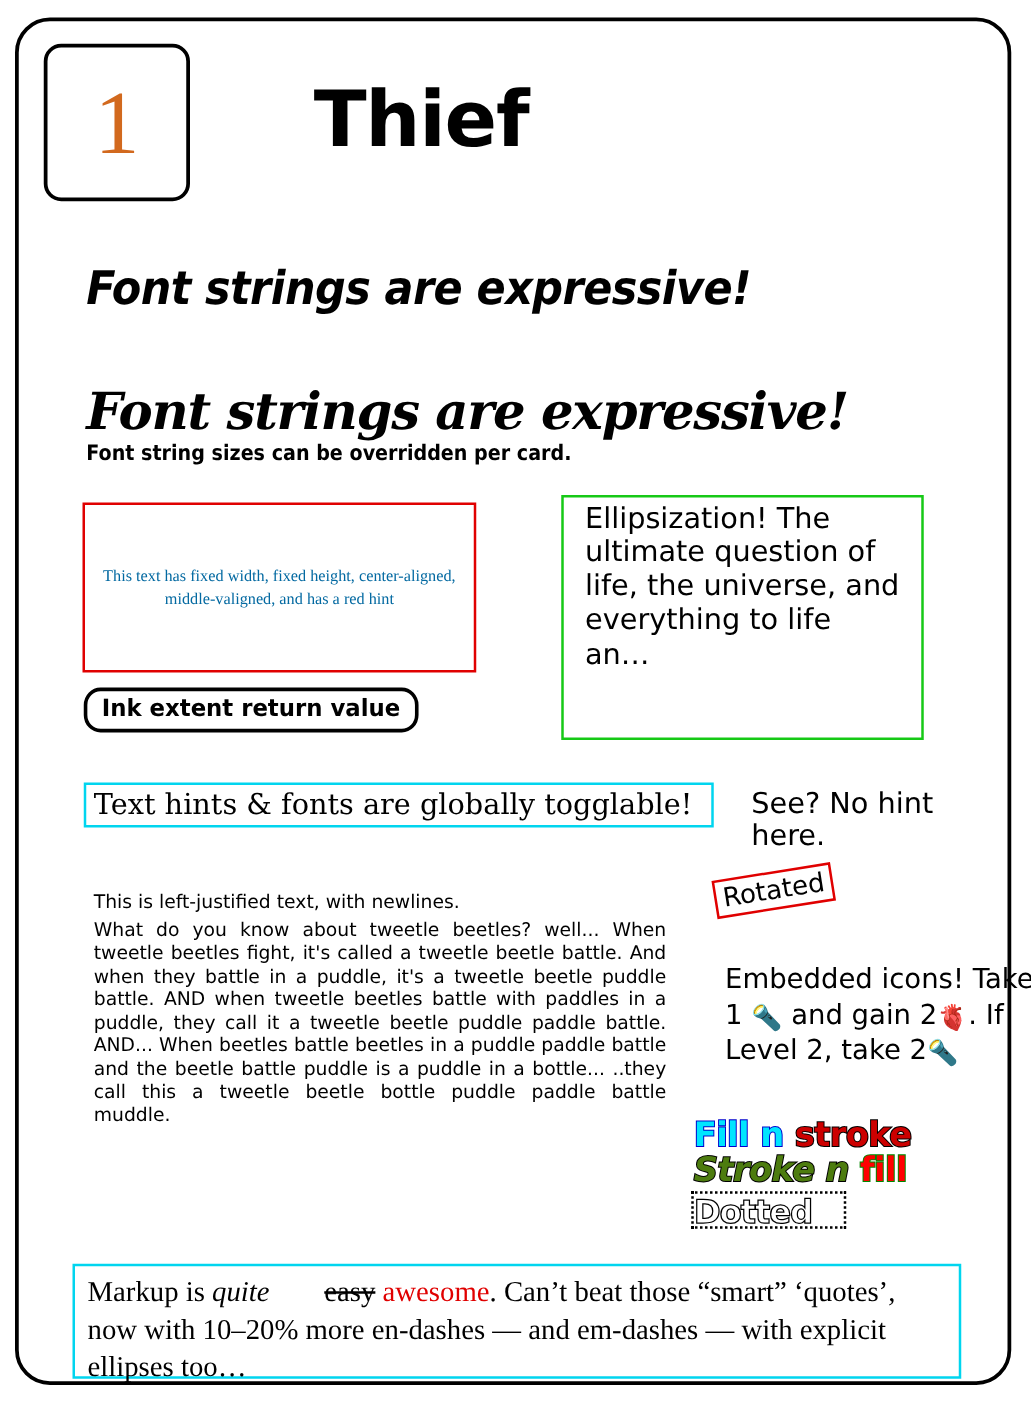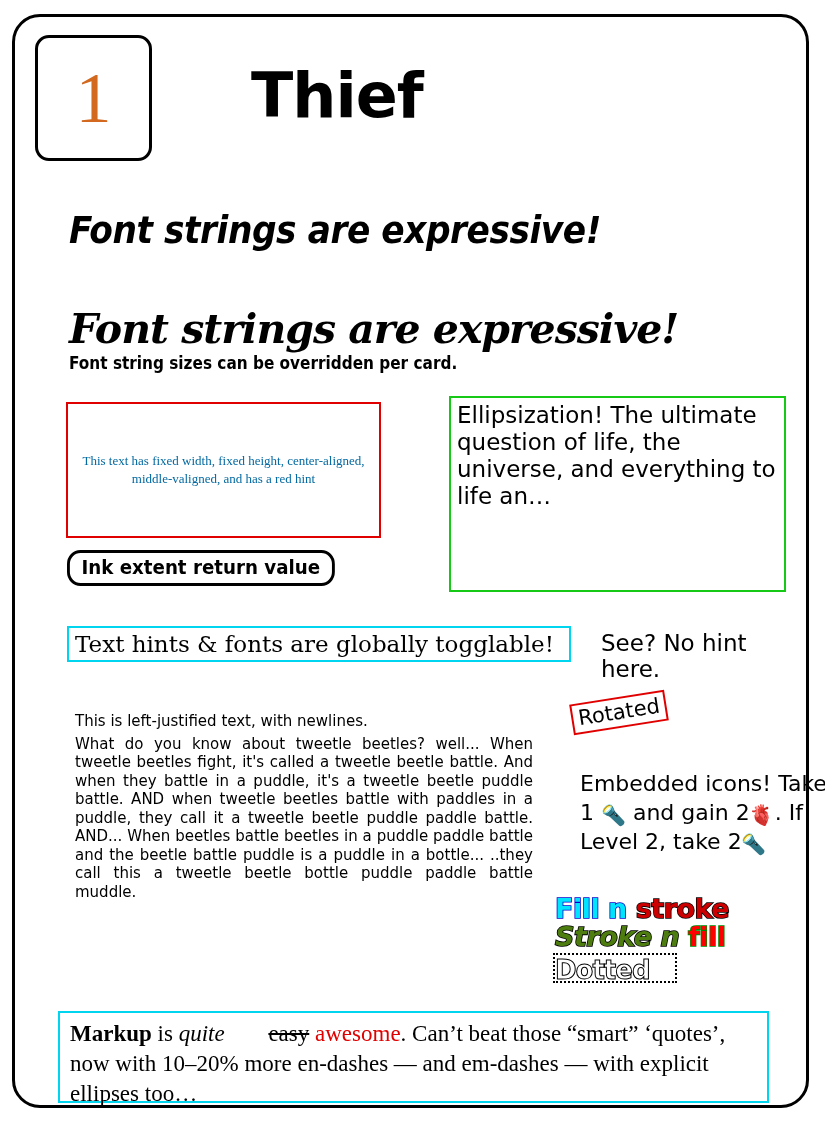--- a/index.html
+++ b/index.html
@@ -111,25 +111,25 @@
     font-family: "Liberation Serif", serif;
     font-size: 13px;
     line-height: 1.35;
     color: #0369a1;
   }
 
   .green-box {
     position: absolute;
     left: 434px;
     top: 379px;
-    width: 337px;
+    width: 290px;
     height: 196px;
     border: 2px solid #16c916;
     box-sizing: border-box;
-    padding: 4px 6px;
+    padding: 4px 17px;
     overflow: hidden;
   }
   .green-box-text {
     font-family: "DejaVu Sans", sans-serif;
     font-size: 23px;
     line-height: 1.18;
     color: #000;
   }
 
   .ink-extent {
@@ -279,21 +279,21 @@
     top: 994px;
     width: 711px;
     height: 92px;
     border: 2px solid #00d5ef;
     box-sizing: border-box;
     padding: 6px 10px;
     font-family: "Liberation Serif", serif;
     font-size: 23px;
     line-height: 1.3;
   }
-  .markup-box b { font-weight: bold; margin-top: 33px; }
+  .markup-box b { font-weight: normal; margin-top: 33px; }
   .markup-box i { font-style: italic; }
   .markup-box .strike { text-decoration: line-through; margin-left: 38px; }
   .markup-box .red { color: #e00000; }
 </style>
 </head>
 <body>
 
 <div class="card">
 
   <div class="level-box">

